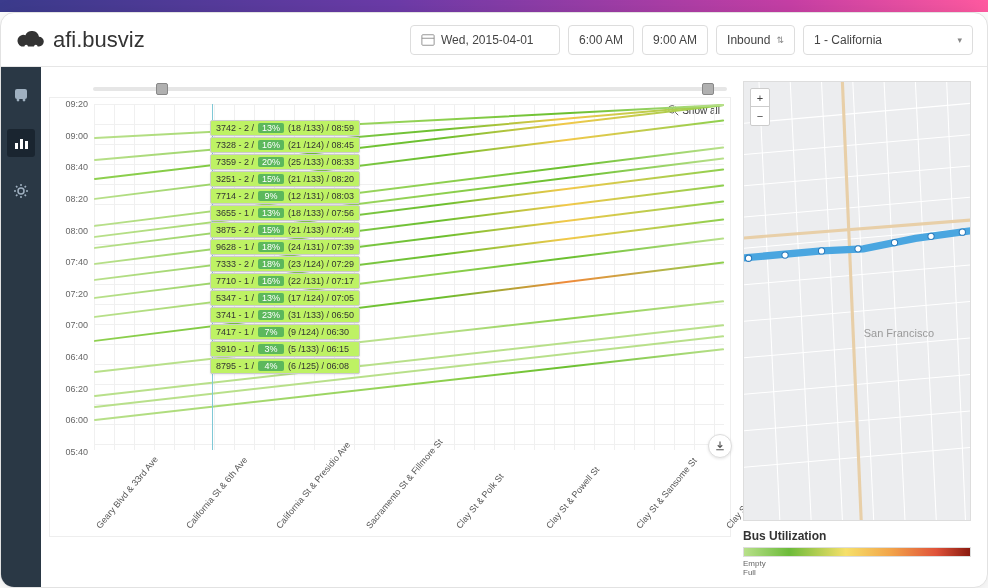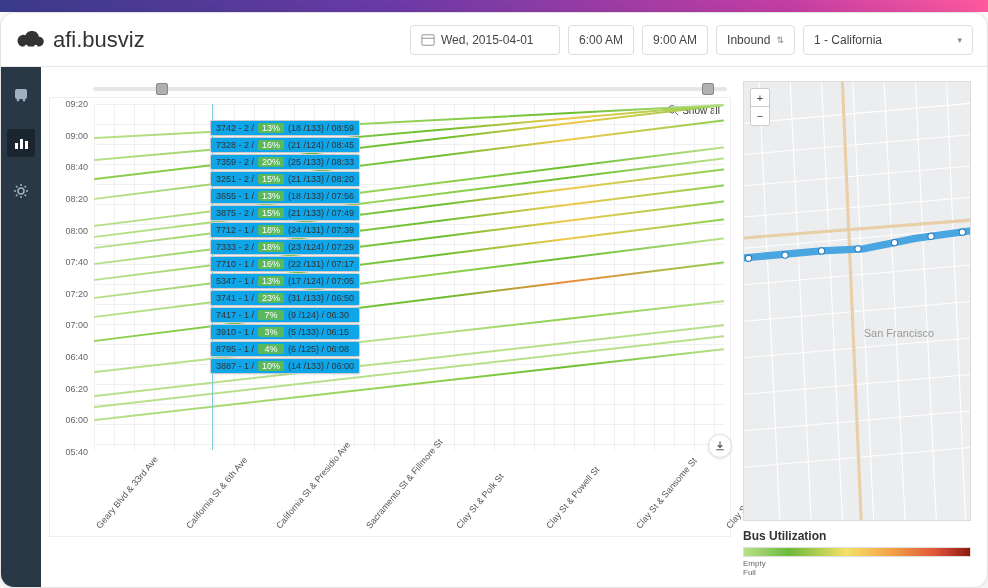--- a/index.html
+++ b/index.html
@@ -26,21 +26,21 @@
   .slider-handle { position:absolute; top:-4px; width:12px; height:12px; border-radius:2px; background:#b0b0b0; border:1px solid #888; }
   .chart-box { position:relative; border:1px solid #eee; background:#fff; height:440px; }
   .show-all { position:absolute; top:6px; right:10px; font-size:10px; color:#333; display:flex; align-items:center; gap:3px; cursor:pointer; }
   .grid-area { position:absolute; left:44px; right:6px; top:6px; bottom:86px; background-image: linear-gradient(#f0f0f0 1px, transparent 1px), linear-gradient(90deg,#f0f0f0 1px, transparent 1px); background-size: 20px 20px; }
   .y-axis { position:absolute; left:0; top:6px; bottom:86px; width:42px; }
   .y-tick { position:absolute; right:4px; font-size:9px; color:#666; transform:translateY(-50%); }
   .x-axis { position:absolute; left:44px; right:6px; bottom:0; height:84px; }
   .x-tick { position:absolute; bottom:2px; font-size:9px; color:#555; transform: rotate(-50deg); transform-origin: left top; white-space:nowrap; }
   .v-line { position:absolute; top:6px; bottom:86px; width:1px; background:#7fc8d6; }
   .tooltip-stack { position:absolute; left:160px; top:22px; display:flex; flex-direction:column; gap:1px; }
-  .tt-row { display:flex; align-items:center; background:#0ea5e9; border:1px solid #ccc; border-radius:2px; font-size:9px; color:#333; height:16px; padding:0 5px; gap:4px; white-space:nowrap; box-shadow:0 1px 2px rgba(0,0,0,.08); }
+  .tt-row { display:flex; align-items:center; background:#bef264; border:1px solid #ccc; border-radius:2px; font-size:9px; color:#333; height:16px; padding:0 5px; gap:4px; white-space:nowrap; box-shadow:0 1px 2px rgba(0,0,0,.08); }
   .pct-badge { background:#5cb85c; color:#fff; border-radius:2px; padding:0 4px; font-size:9px; min-width:26px; text-align:center; }
   .trip-line { position:absolute; height:2px; border-radius:2px; transform-origin:left center; }
   .dl-btn { position:absolute; right:-2px; bottom:78px; width:24px;height:24px;border-radius:50%;background:#fff;border:1px solid #ddd;display:flex;align-items:center;justify-content:center;font-size:11px;color:#555;cursor:pointer; box-shadow:0 1px 3px rgba(0,0,0,.1); }
   .map-box { flex:1; border:1px solid #ddd; background:#eef0f2; position:relative; overflow:hidden; }
   .map-svg { width:100%; height:100%; }
   .zoom-ctrl { position:absolute; top:6px; left:6px; width:20px; background:#fff; border:1px solid #ccc; border-radius:2px; font-size:11px; color:#444; }
   .zoom-ctrl div { height:18px; display:flex; align-items:center; justify-content:center; cursor:pointer; }
   .zoom-ctrl div:first-child { border-bottom:1px solid #ccc; }
   .map-label { position:absolute; right:36px; top:56%; font-size:11px; color:#9a9a9a; }
   .legend { margin-top:8px; }
@@ -188,31 +188,36 @@
                 <span>7359 - 2 /</span>
                 <span class="pct-badge">20%</span>
                 <span>(25 /133) / 08:33</span>
               </div>
               <div class="tt-row">
                 <span>3251 - 2 /</span>
                 <span class="pct-badge">15%</span>
                 <span>(21 /133) / 08:20</span>
               </div>
               <div class="tt-row">
+                <span>7714 - 2 /</span>
+                <span class="pct-badge">9%</span>
+                <span>(12 /131) / 08:03</span>
+              </div>
+              <div class="tt-row">
                 <span>3655 - 1 /</span>
                 <span class="pct-badge">13%</span>
                 <span>(18 /133) / 07:56</span>
               </div>
               <div class="tt-row">
                 <span>3875 - 2 /</span>
                 <span class="pct-badge">15%</span>
                 <span>(21 /133) / 07:49</span>
               </div>
               <div class="tt-row">
-                <span>7712 - 1 /</span>
+                <span>9628 - 1 /</span>
                 <span class="pct-badge">18%</span>
                 <span>(24 /131) / 07:39</span>
               </div>
               <div class="tt-row">
                 <span>7333 - 2 /</span>
                 <span class="pct-badge">18%</span>
                 <span>(23 /124) / 07:29</span>
               </div>
               <div class="tt-row">
                 <span>7710 - 1 /</span>
@@ -236,25 +241,20 @@
               </div>
               <div class="tt-row">
                 <span>3910 - 1 /</span>
                 <span class="pct-badge">3%</span>
                 <span>(5 /133) / 06:15</span>
               </div>
               <div class="tt-row">
                 <span>8795 - 1 /</span>
                 <span class="pct-badge">4%</span>
                 <span>(6 /125) / 06:08</span>
-              </div>
-              <div class="tt-row">
-                <span>3887 - 1 /</span>
-                <span class="pct-badge">10%</span>
-                <span>(14 /133) / 06:00</span>
               </div>
             </div>
           <div class="dl-btn">
             <svg width="12" height="12" viewBox="0 0 16 16">
                 <path d="M8 2v8M5 7l3 3 3-3M3 13h10" fill="none" stroke="#555" stroke-width="1.5"></path>
               </svg>
           </div>
         </div>
       </div>
 

